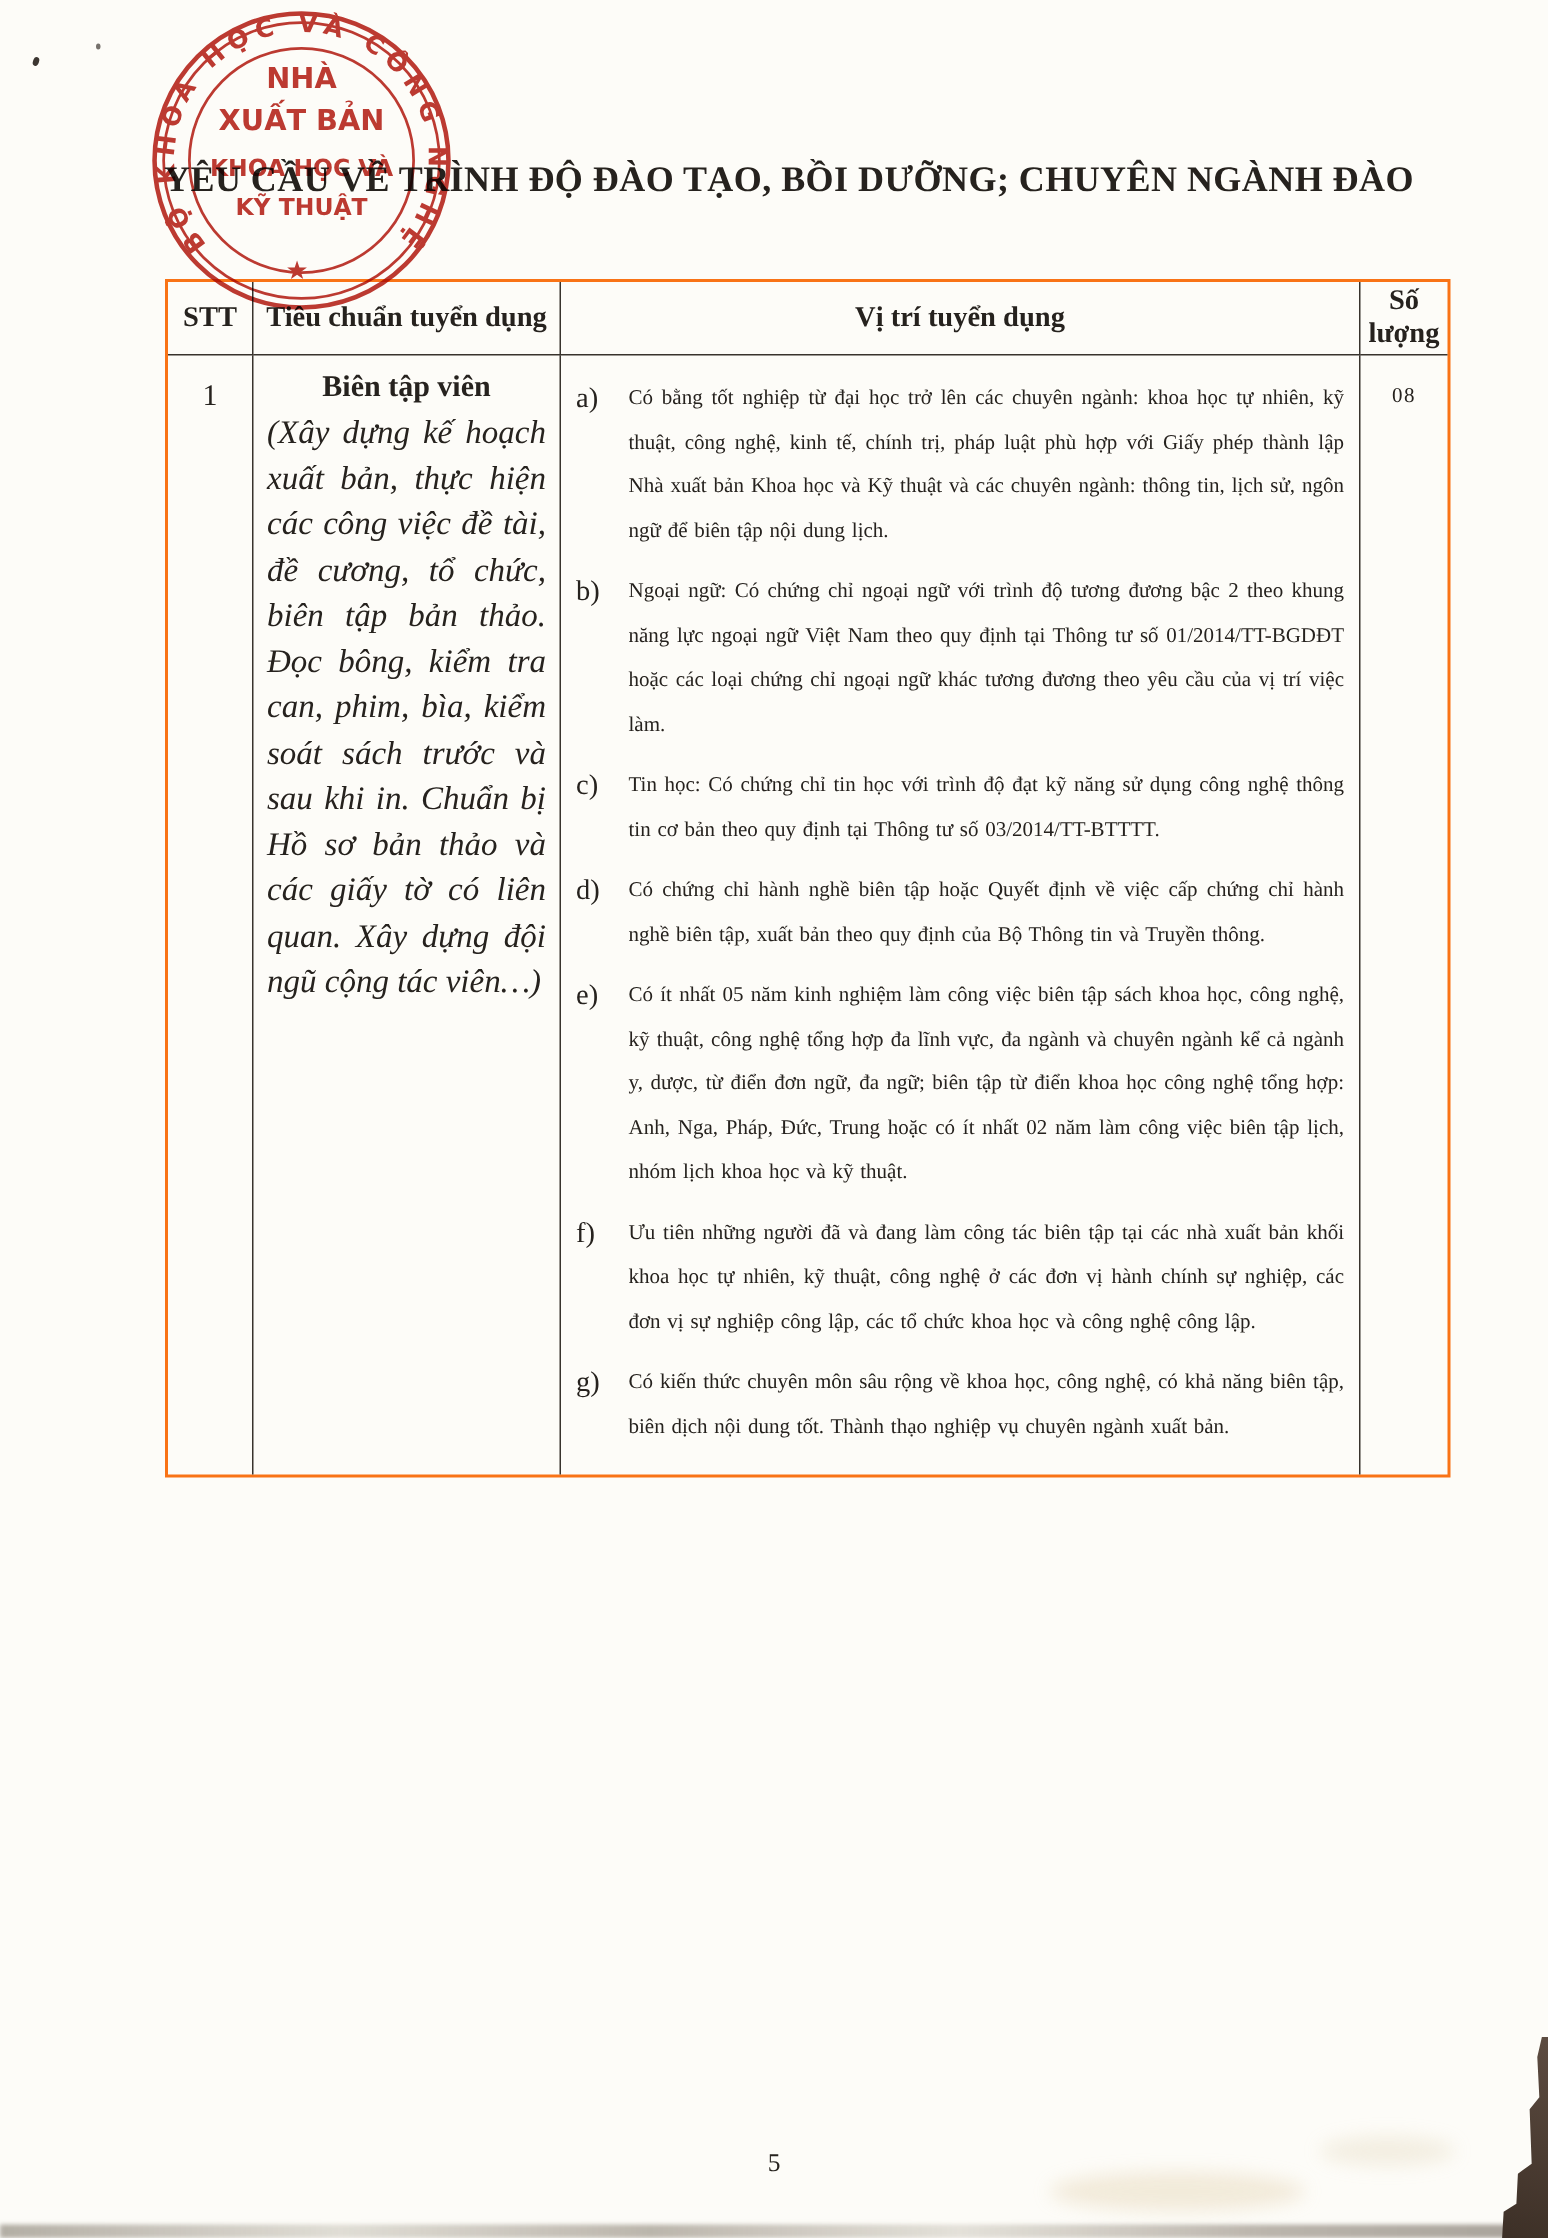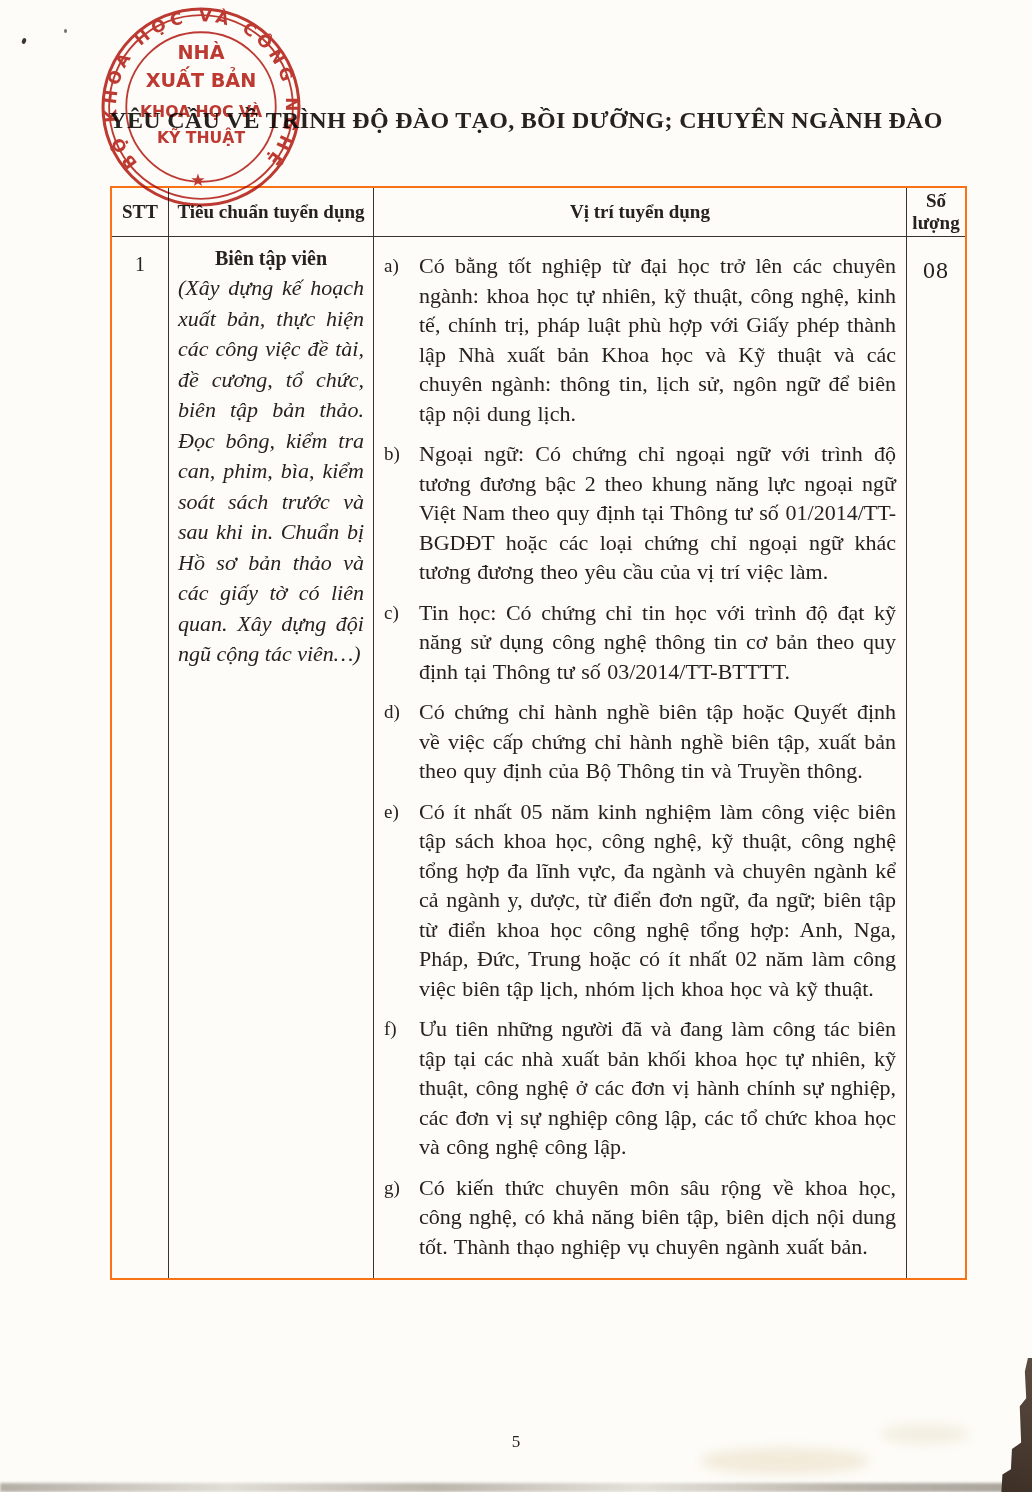--- a/index.html
+++ b/index.html
@@ -57,22 +57,22 @@
     min-height:46px;display:flex;align-items:center;justify-content:center;
     font-weight:bold;font-size:19px;line-height:22px;text-align:center;padding:2px 3px;
   }
   .td-stt{padding-top:16px;text-align:center;font-size:20px;}
   .td-pos{padding:10px 9px 0 9px;}
   .pos-title{font-weight:bold;font-size:20px;text-align:center;margin-bottom:3px;}
   .pos-desc{font-style:italic;font-size:22px;line-height:30.5px;text-align:justify;}
   .td-crit{padding:14px 10px 6px 7px;}
   .crit{display:flex;margin-bottom:11px;}
   .crit-label{flex:none;width:35px;font-size:19px;line-height:29.5px;padding-left:3px;}
-  .crit-text{flex:1;font-size:22px;line-height:29.5px;text-align:justify;word-spacing:1px;}
-  .td-qty{padding-top:20px;text-align:center;font-size:24px;letter-spacing:1px;}
+  .crit-text{flex:1;font-size:14px;line-height:29.5px;text-align:justify;word-spacing:1px;}
+  .td-qty{padding-top:20px;text-align:center;font-size:14px;letter-spacing:1px;}
   
   .page-num{position:absolute;left:0;right:0;top:1432px;text-align:center;font-size:17px;}
 </style>
 </head>
 <body>
 
 <div class="page">
 
   <div class="speck speck-a"></div>
   <div class="speck speck-b"></div>

